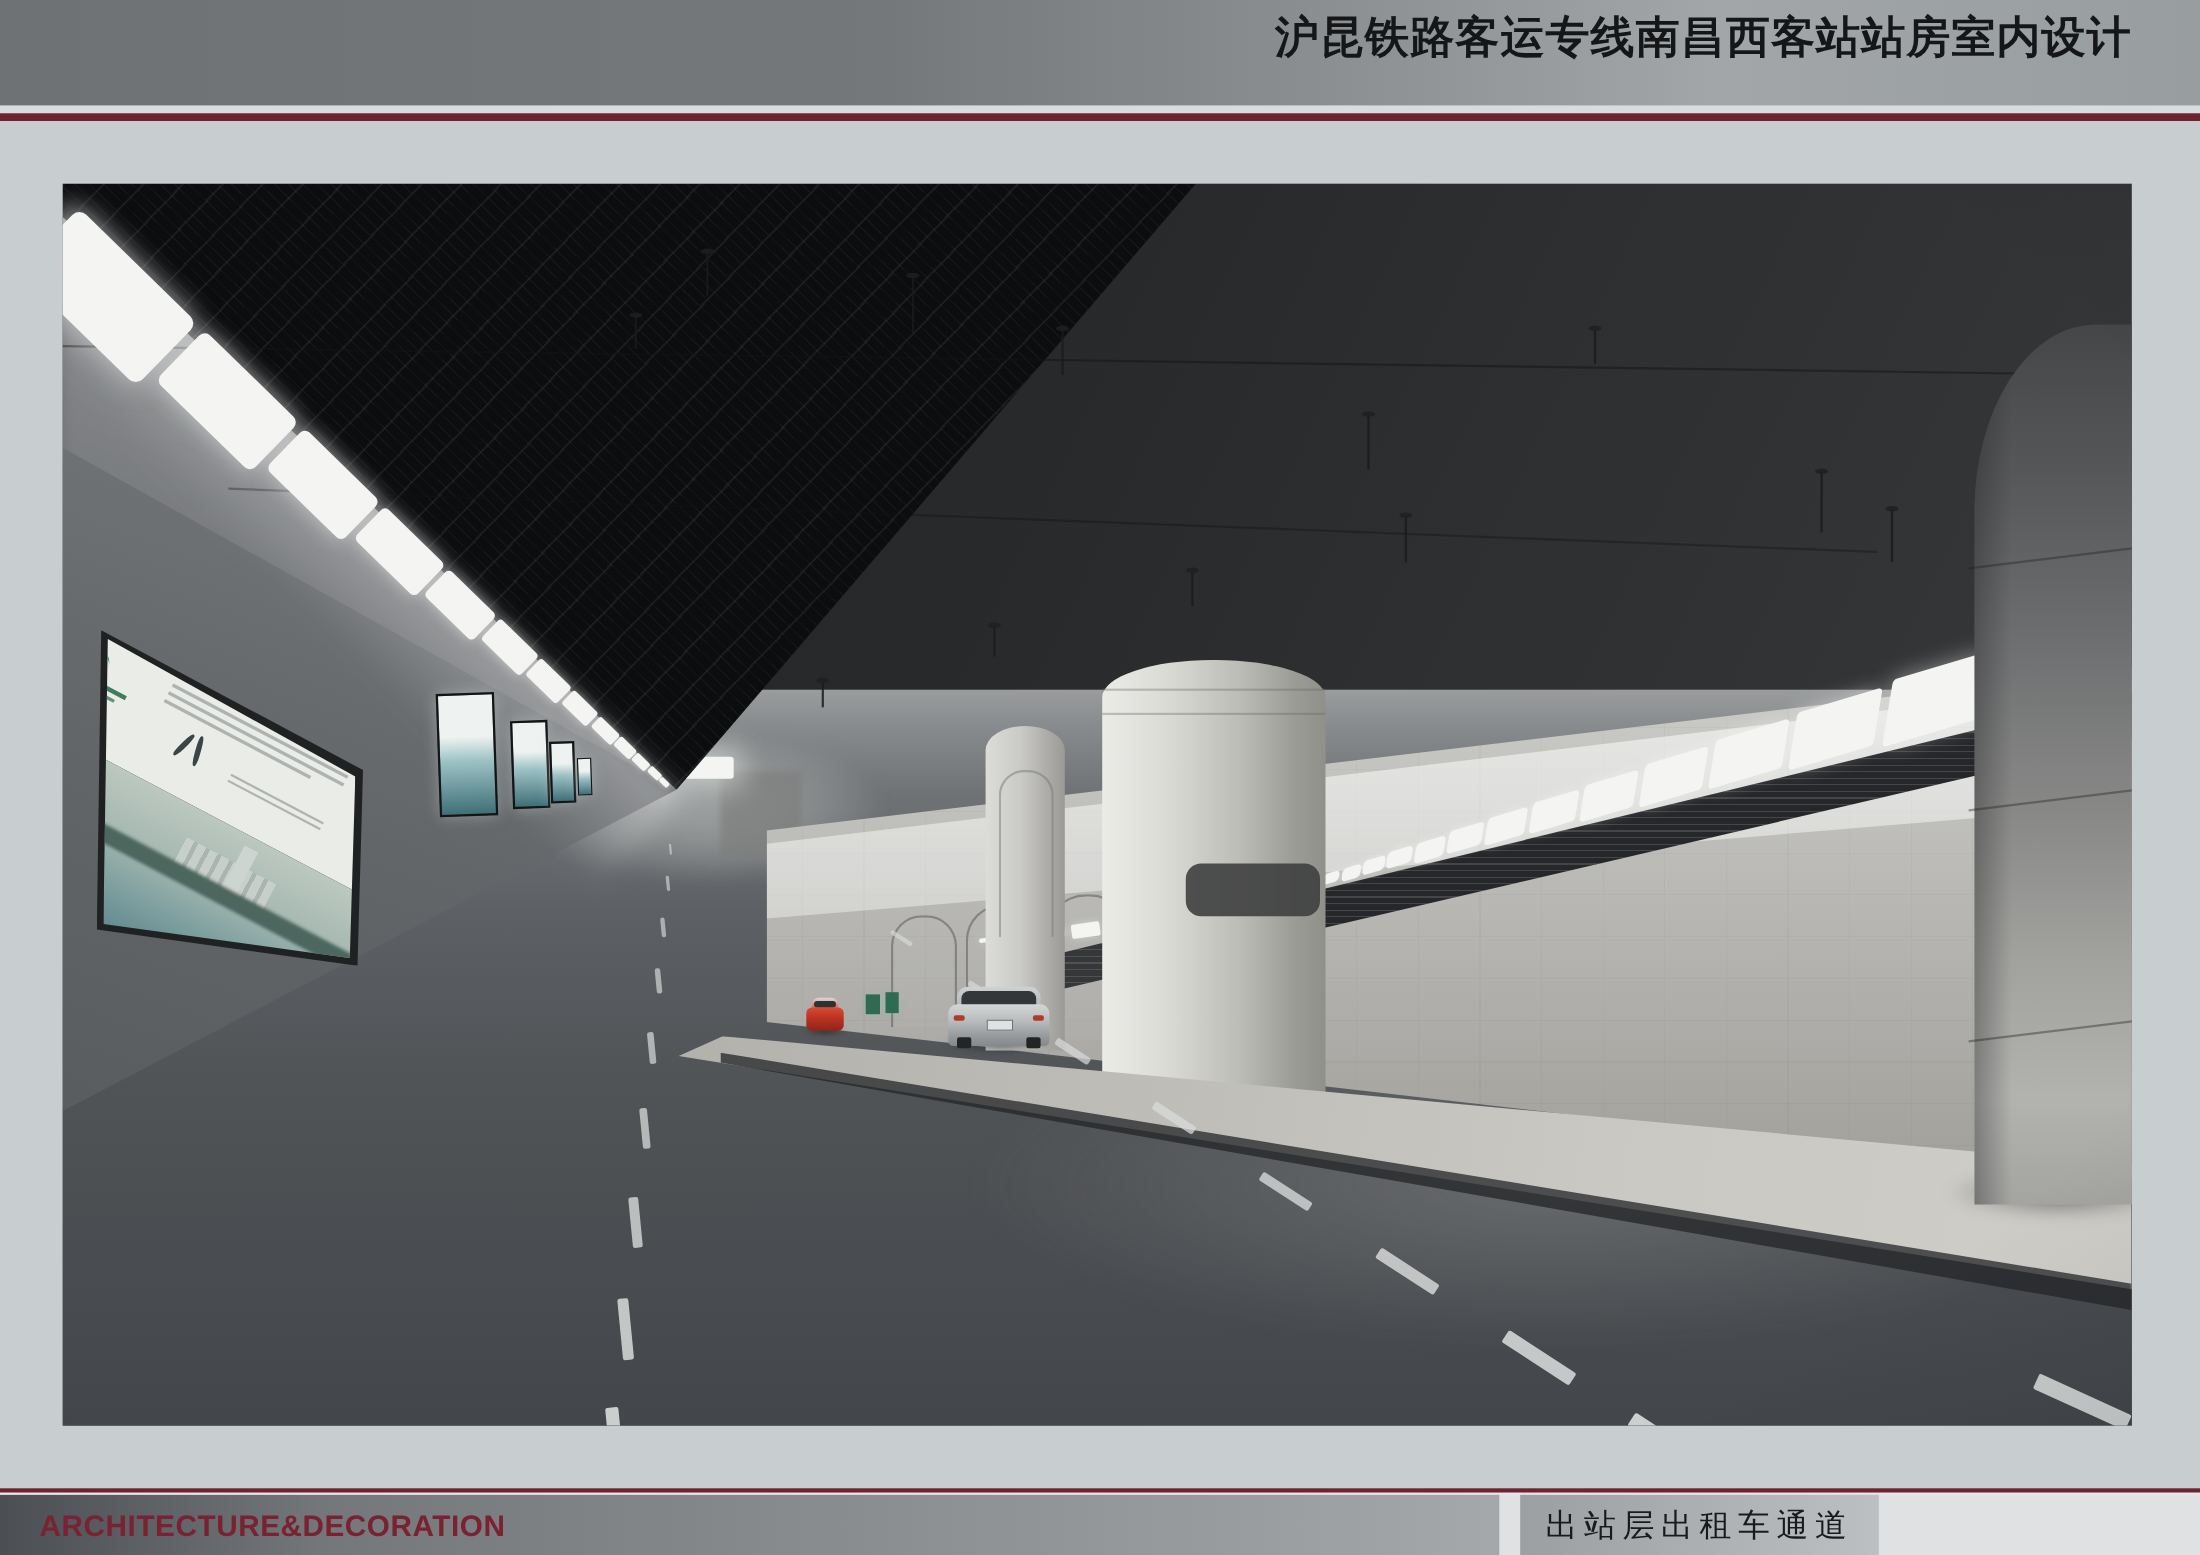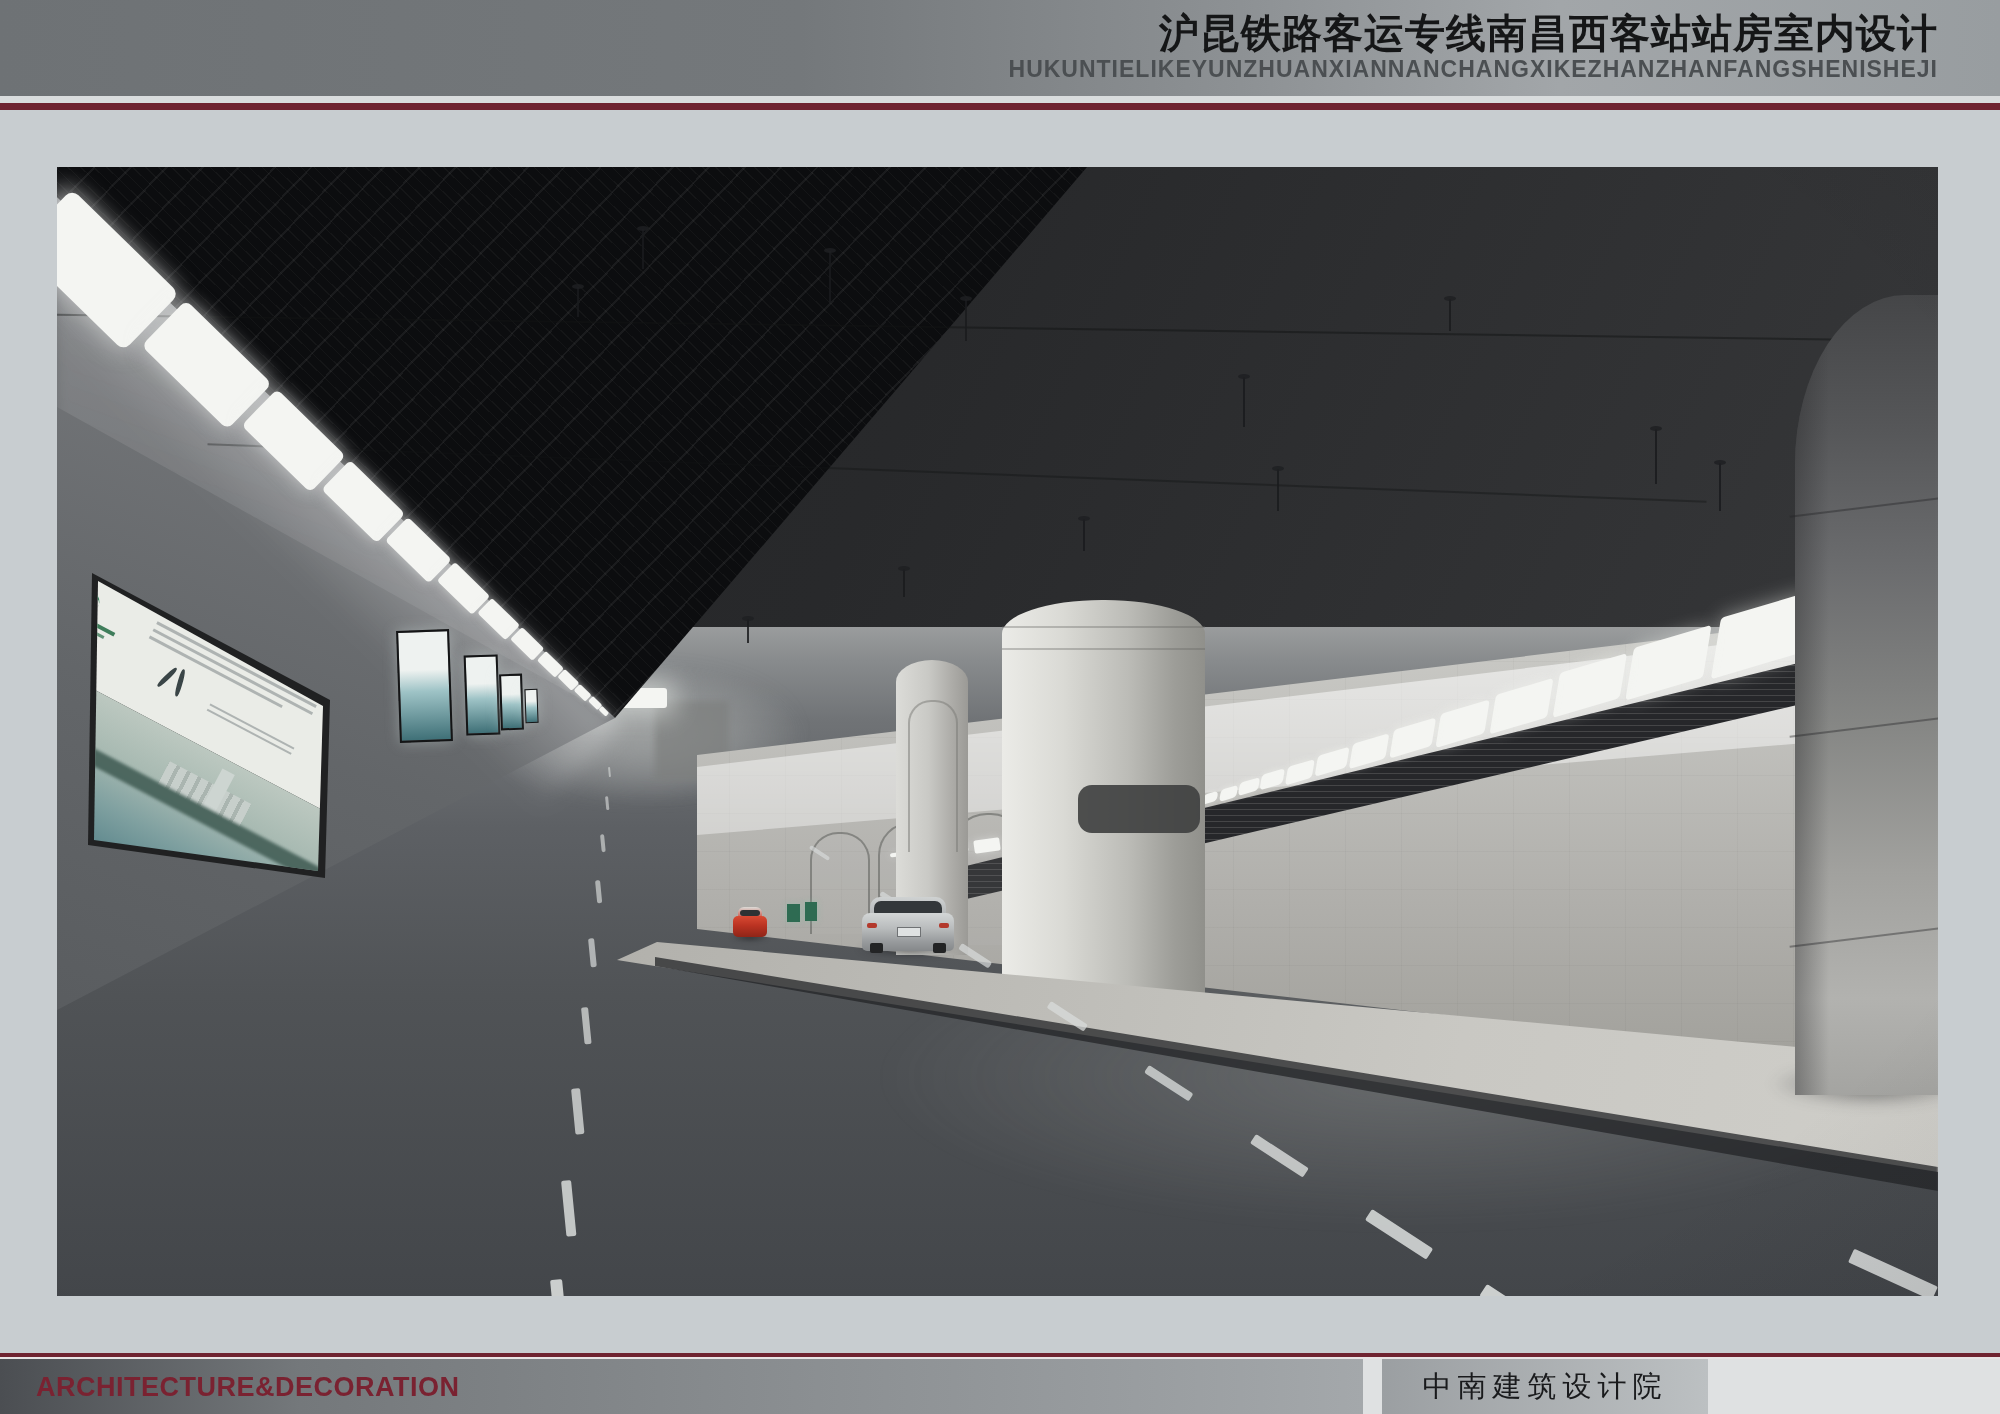--- a/index.html
+++ b/index.html
@@ -179,21 +179,20 @@
   .f-cn{font-size:26px;color:#35383c;font-weight:600;letter-spacing:1px;white-space:nowrap;}
   .f-en{font-size:7px;color:#5a5e61;margin-top:3px;letter-spacing:.2px;white-space:nowrap;}
 </style>
 </head>
 <body>
 
 <div>
 
   <header class="hdr">
     <div class="hdr-title">沪昆铁路客运专线南昌西客站站房室内设计</div>
-    <div class="hdr-sub">HUKUNTIELIKEYUNZHUANXIANNANCHANGXIKEZHANZHANFANGSHENISHEJI</div>
   </header>
   <div class="stripe-light"></div>
   <div class="stripe-red-top"></div>
 
   <div class="scene">
     <div class="road"></div>
     <div class="road-glow-far"></div>
     <div class="road-glow-right"></div>
 
     <div class="haze-far"></div>
@@ -377,16 +376,16 @@
     <div class="vignette"></div>
   </div>
 
   <div class="stripe-red-bot"></div>
   <div class="stripe-pink"></div>
   <footer class="fbar">
     <div class="f-left">
       <div class="f-brand">ARCHITECTURE&amp;DECORATION</div>
     </div>
     <div class="f-caption">
-      <span>中南建筑设计院</span>
+      <span>出站层出租车通道</span>
     </div>
   </footer>
 </div>
 
 </body></html>

